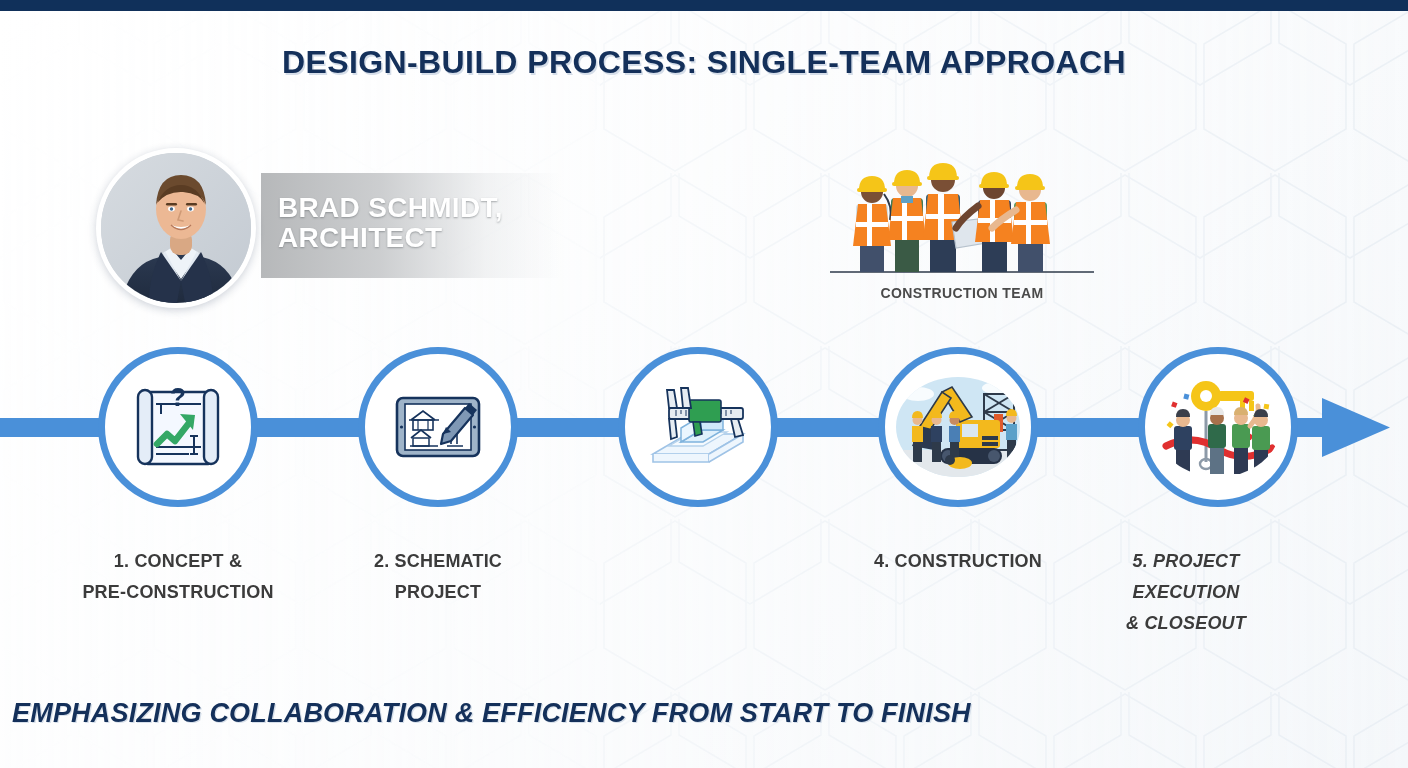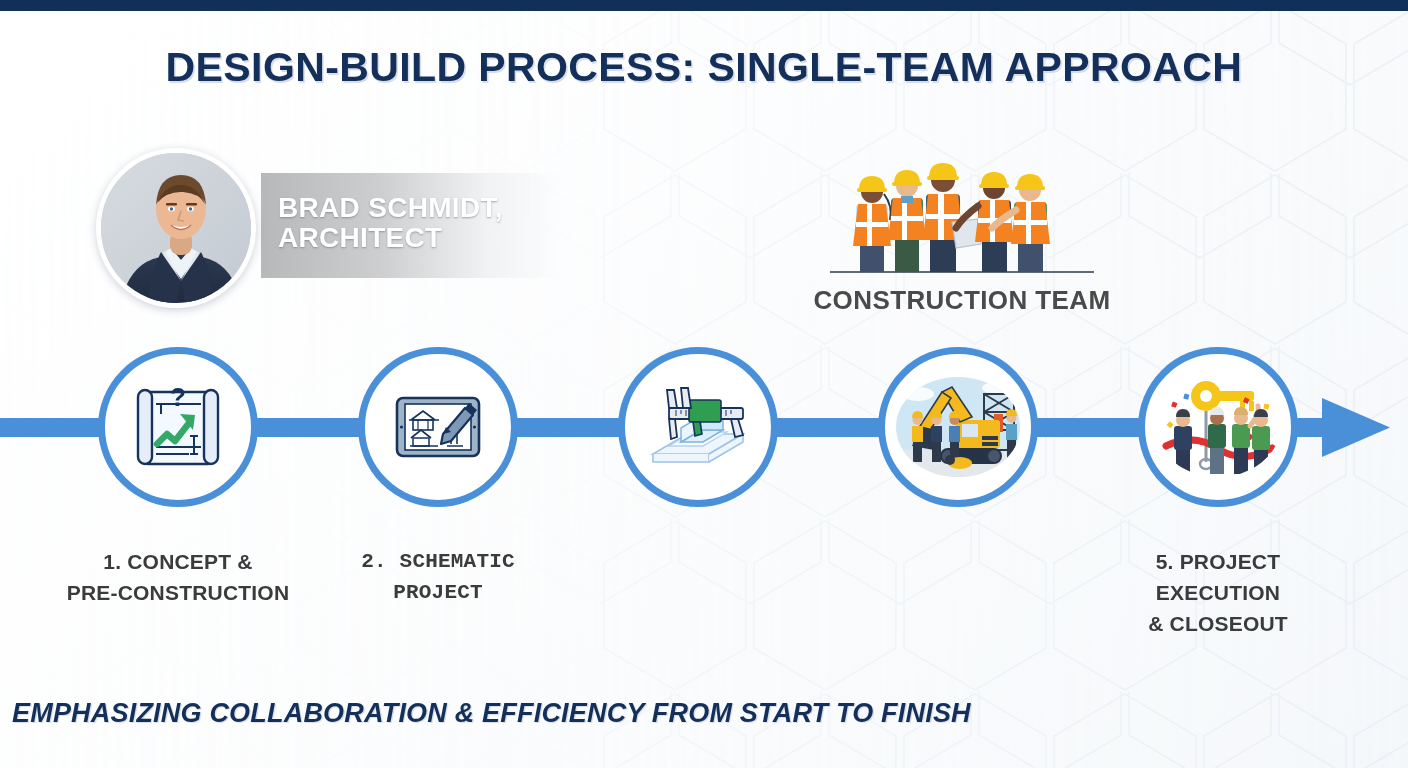--- a/index.html
+++ b/index.html
@@ -29,21 +29,21 @@
   #topbar {
     position:absolute; top:0; left:0;
     width:1408px; height:11px;
     background:#10305a;
   }
 
   
   #title {
     position:absolute; top:44px; left:0; width:1408px;
     text-align:center;
-    font-size:41px;
+    font-size:32px;
     font-weight:bold;
     letter-spacing:.4px;
     color:#14305a;
     text-shadow: 1.5px 1.5px 0 rgba(180,195,215,.55);
     white-space:nowrap;
   }
 
   
   #architect-block {
     position:absolute; left:96px; top:148px;
@@ -76,21 +76,21 @@
 
   
   #team-block {
     position:absolute; left:812px; top:152px;
     width:300px; height:175px;
   }
   #team-art { position:absolute; left:0; top:0; width:300px; height:125px; }
   #team-caption {
     position:absolute; left:0; top:133px; width:300px;
     text-align:center;
-    font-size:26px;
+    font-size:14px;
     font-weight:bold;
     color:#4a4a4a;
     letter-spacing:.4px;
   }
 
   
   #timeline { position:absolute; left:0; top:0; width:1408px; height:768px; pointer-events:none; }
 
   .node {
     position:absolute;
@@ -100,21 +100,21 @@
     border:7px solid #4a90d9;
     top:347px;
     overflow:hidden;
   }
   .node-inner { position:absolute; inset:0; display:flex; align-items:center; justify-content:center; }
 
   .step-label {
     position:absolute;
     width:260px;
     text-align:center;
-    font-size:21px;
+    font-size:18px;
     font-weight:bold;
     color:#3b3b3b;
     line-height:31px;
     letter-spacing:.2px;
     top:546px;
   }
 </style>
 </head>
 <body>
 
@@ -513,32 +513,33 @@
         </g>
       </svg>
     </div>
   </div>
 
   <div class="step-label" style="left:48px;">
     <div>1. CONCEPT &amp;</div>
     <div>PRE-CONSTRUCTION</div>
   </div>
 
-  <div class="step-label" style="left:308px;font-family:Liberation Mono, monospace;">
+  <div class="step-label" style="left:308px;">
     <div>2. SCHEMATIC</div>
     <div>PROJECT</div>
   </div>
 
   <div class="step-label" style="left:568px;">
   </div>
 
   <div class="step-label" style="left:828px;">
-  </div>
-
-  <div class="step-label" style="left:1088px;">
+    <div>4. CONSTRUCTION</div>
+  </div>
+
+  <div class="step-label" style="left:1056px;font-style:italic;">
     <div>5. PROJECT</div>
     <div>EXECUTION</div>
     <div>&amp; CLOSEOUT</div>
   </div>
 
   <div style="position:absolute;left:0;top:698px;width:1408px;text-align:left;
               font-size:27px;font-weight:bold;font-style:italic;color:#14305a;
               letter-spacing:.2px;text-shadow:1.2px 1.2px 0 rgba(180,195,215,.5);white-space:nowrap;margin-left:12px;">EMPHASIZING COLLABORATION &amp; EFFICIENCY FROM START TO FINISH</div>
 
 </div>

